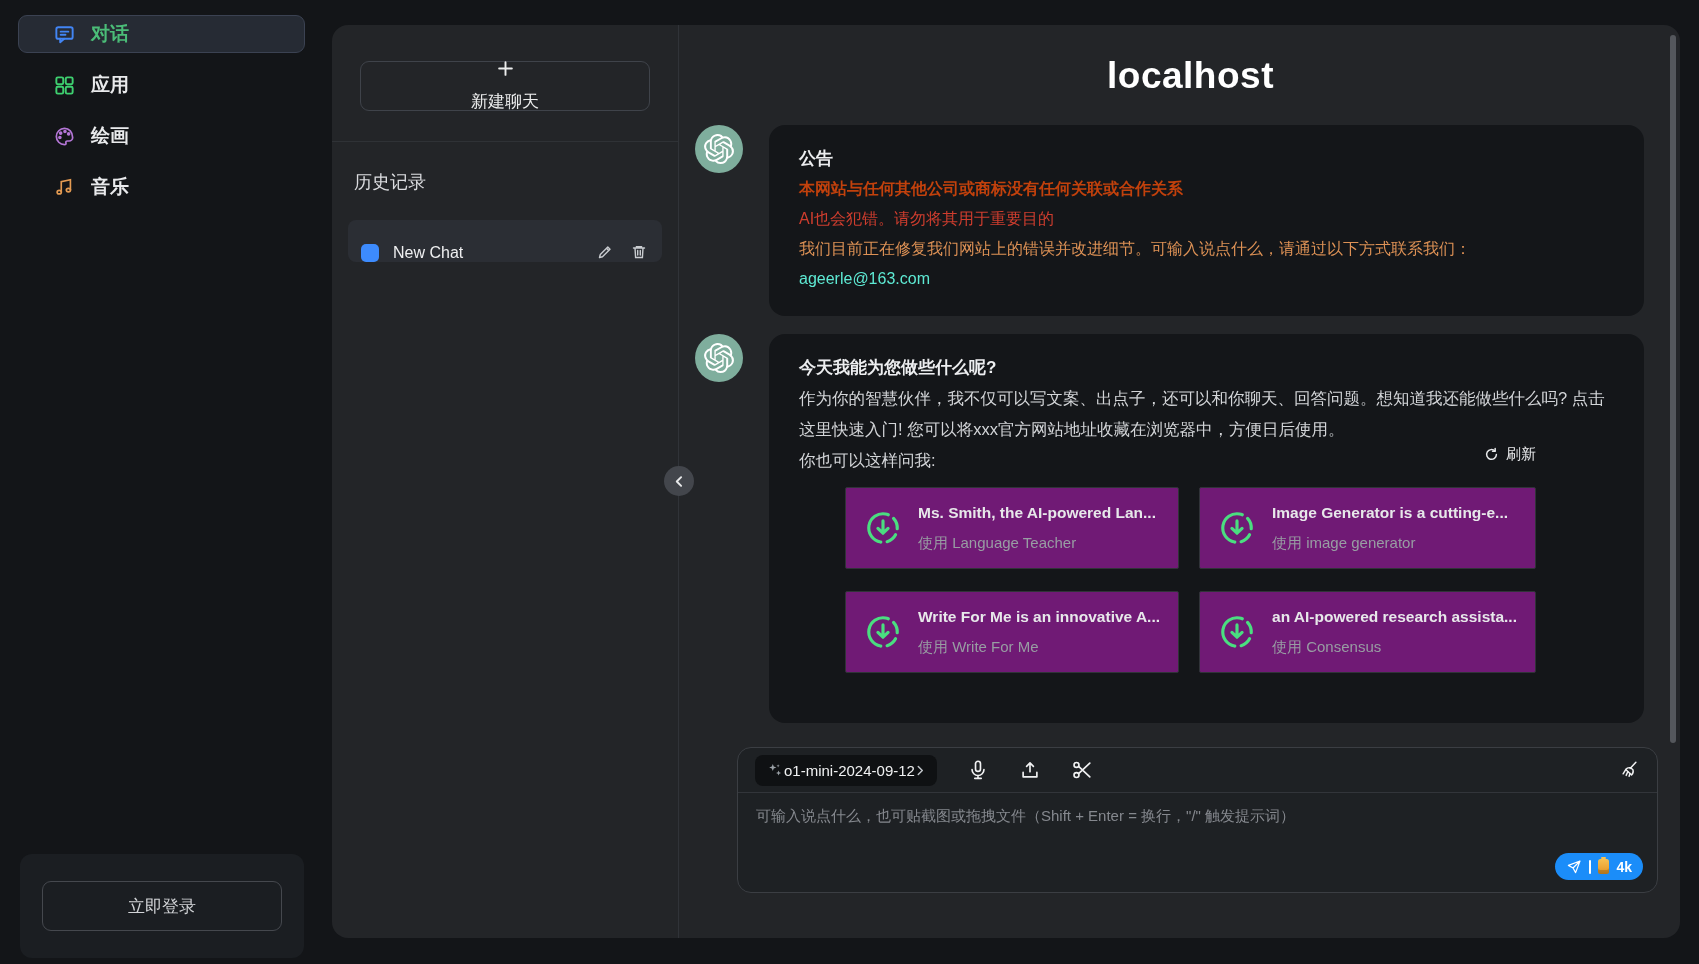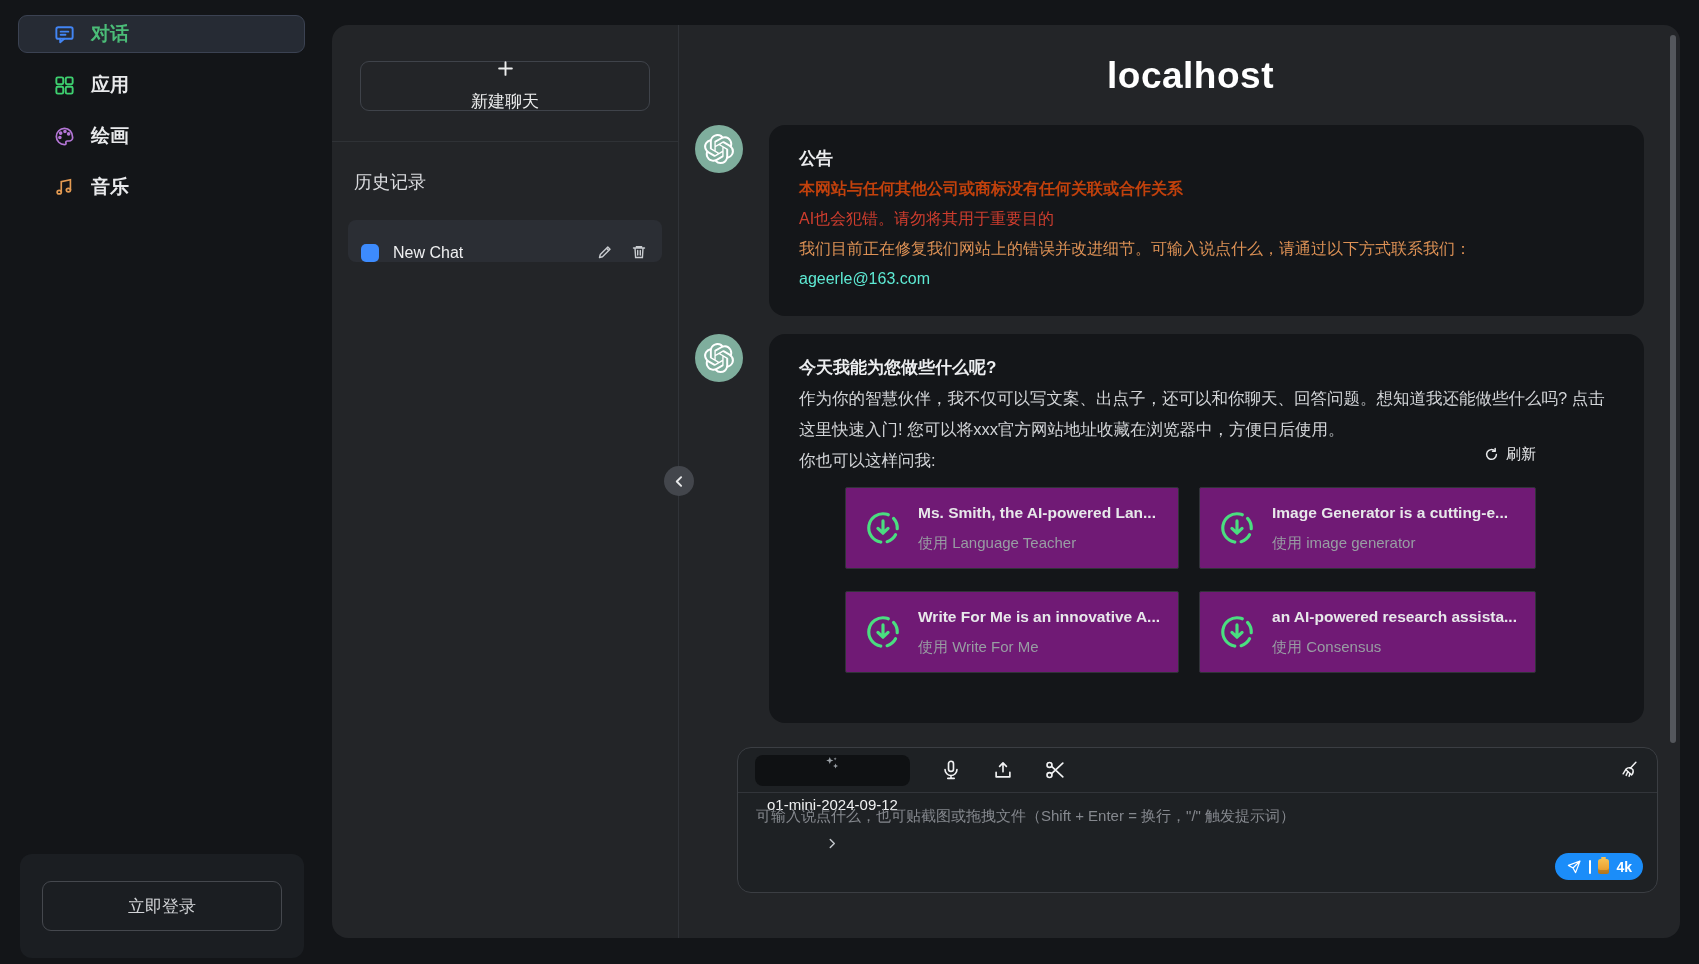--- a/index.html
+++ b/index.html
@@ -69,21 +69,21 @@
   .card-ic { flex:none; display:flex; }
   .card-title { font-size:15.5px; font-weight:700; color:#e7e8ea; white-space:nowrap; overflow:hidden; }
   .card-sub { font-size:15px; color:#989da3; }
 
   
   .composer { margin:24px 44px 0 58px; border:1px solid #3b3e43; border-radius:14px; background:#1e2124;
     position:relative; height:146px; display:flex; flex-direction:column; }
   .toolbar { height:45px; flex:none; display:flex; align-items:center; gap:30px; padding:0 17px;
     border-bottom:1px solid #32353a; }
   .model-pill { background:#0f1113; border:none; border-radius:8px; height:31px; display:flex;
-    align-items:center; gap:25px; padding:0 12px; color:#f0f1f2; font-size:15px; font-family:inherit; cursor:pointer;flex-direction:column; }
+    align-items:center; gap:1px; padding:0 12px; color:#f0f1f2; font-size:15px; font-family:inherit; cursor:pointer; }
   .tool-btn { background:none; border:none; display:flex; align-items:center; cursor:pointer; padding:0; }
   .toolbar-spacer { flex:1; }
   .composer textarea { flex:1; background:transparent; border:none; outline:none; resize:none;
     color:#d6d8da; font-size:15px; padding:14px 18px; font-family:inherit; }
   .composer textarea::placeholder { color:#85888e; }
   .token-badge { position:absolute; right:14px; bottom:12px; height:27px; background:#1b8df9;
     border:none; border-radius:14px; display:flex; align-items:center; gap:7px; padding:0 11px;
     color:#fff; font-size:14px; font-weight:700; font-family:inherit; cursor:pointer; }
   .badge-sep { width:2px; height:14px; background:#fff; border-radius:1px; }
   .battery { width:11px; height:15px; border-radius:2.5px; position:relative;

